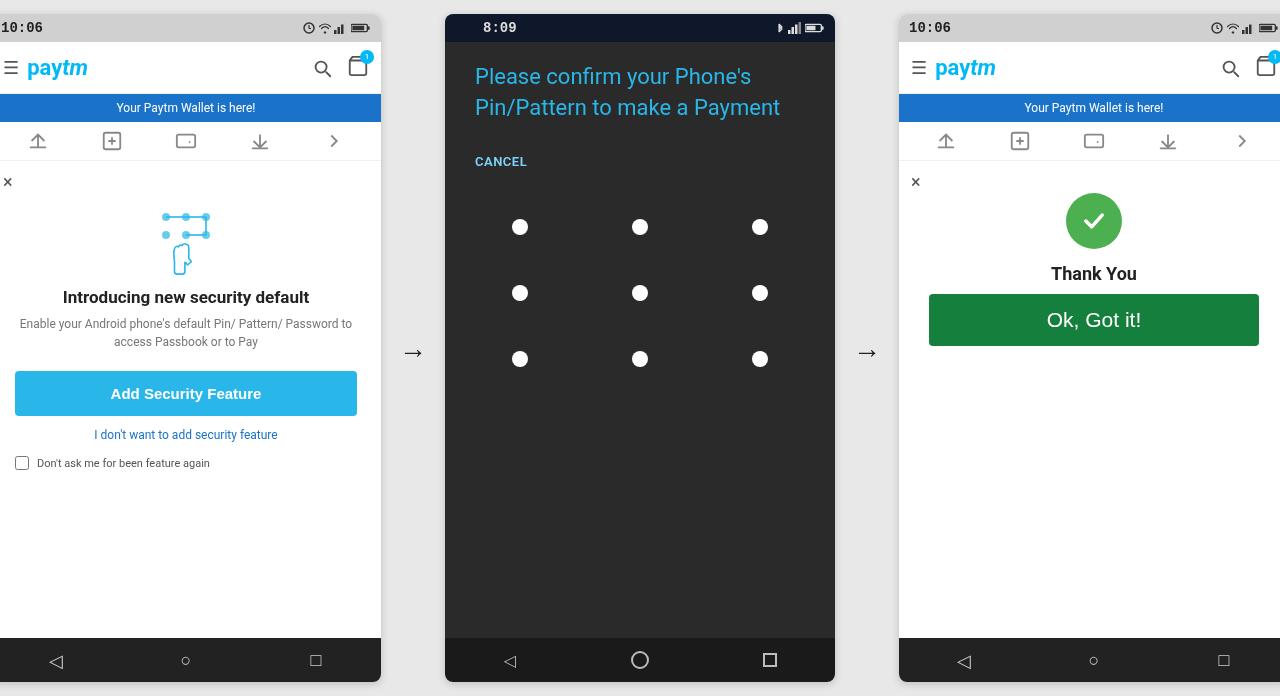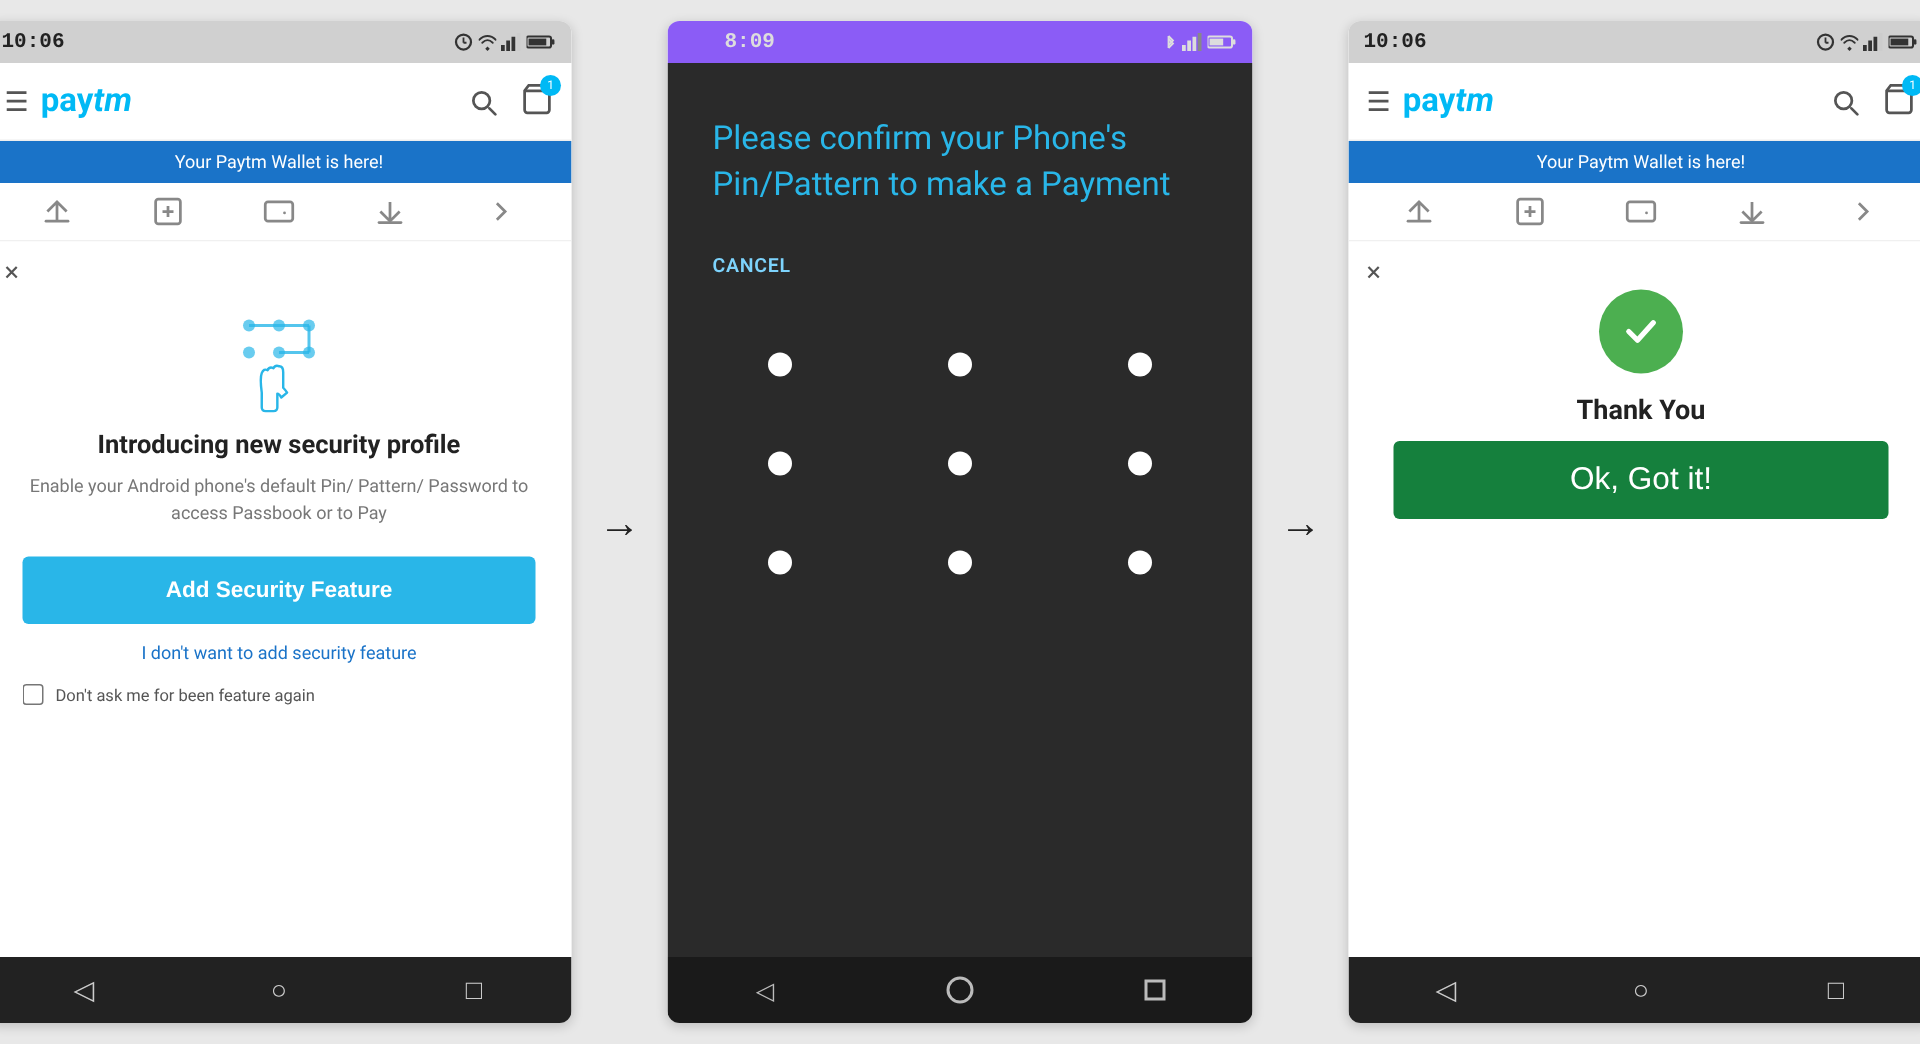--- a/index.html
+++ b/index.html
@@ -204,30 +204,30 @@
     .nav-btn {
       color: #ccc;
       font-size: 18px;
       display: flex;
       align-items: center;
       justify-content: center;
       width: 44px;
       height: 44px;
     }
     .status-bar-dark {
-      background: #8b5cf6;
+      background: #0f172a;
       color: #ddd;
       padding-left: 38px;
     }
     .screen2-body {
       flex: 1;
       background: #2a2a2a;
       display: flex;
       flex-direction: column;
-      padding: 36px 30px;
+      padding: 20px 30px;
     }
     .confirm-title {
       color: #29b6e8;
       font-size: 22px;
       font-weight: 400;
       line-height: 1.4;
       margin-bottom: 30px;
     }
     .cancel-text {
       color: #7dd3fc;
@@ -435,21 +435,21 @@
           <line x1="20" y1="20" x2="40" y2="20" stroke="#29b6e8" stroke-width="2" opacity="0.8"></line>
           <line x1="40" y1="20" x2="60" y2="20" stroke="#29b6e8" stroke-width="2" opacity="0.8"></line>
           <line x1="60" y1="20" x2="60" y2="38" stroke="#29b6e8" stroke-width="2" opacity="0.8"></line>
           <line x1="60" y1="38" x2="40" y2="38" stroke="#29b6e8" stroke-width="2" opacity="0.8"></line>
 
           <g transform="translate(22, 42) scale(0.65)">
             <path d="M10 35 Q8 20 10 15 Q12 10 16 12 Q18 8 22 10 Q24 6 28 8 Q32 8 32 14 L32 30 Q34 32 36 35 L30 40 Q28 36 26 36 L26 50 Q26 54 22 54 L14 54 Q10 54 10 50 Z" fill="none" stroke="#29b6e8" stroke-width="2.5" stroke-linejoin="round"></path>
           </g>
         </svg>
 
-        <div class="intro-title">Introducing new security profile</div>
+        <div class="intro-title">Introducing new security default</div>
         <div class="intro-desc">Enable your Android phone's default Pin/ Pattern/ Password to access Passbook or to Pay</div>
         <button class="add-security-btn">Add Security Feature</button>
         <a class="skip-link">I don't want to add security feature</a>
         <div class="checkbox-row">
           <input type="checkbox" style="">
           <span>Don't ask me for been feature again</span>
         </div>
       </div>
     </div>
 

